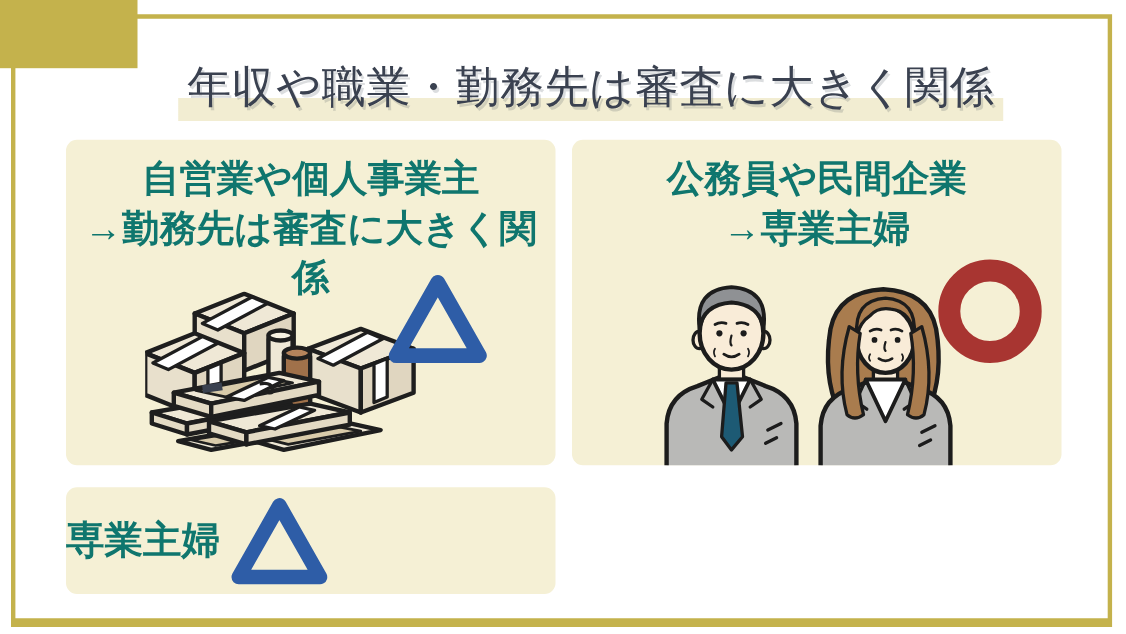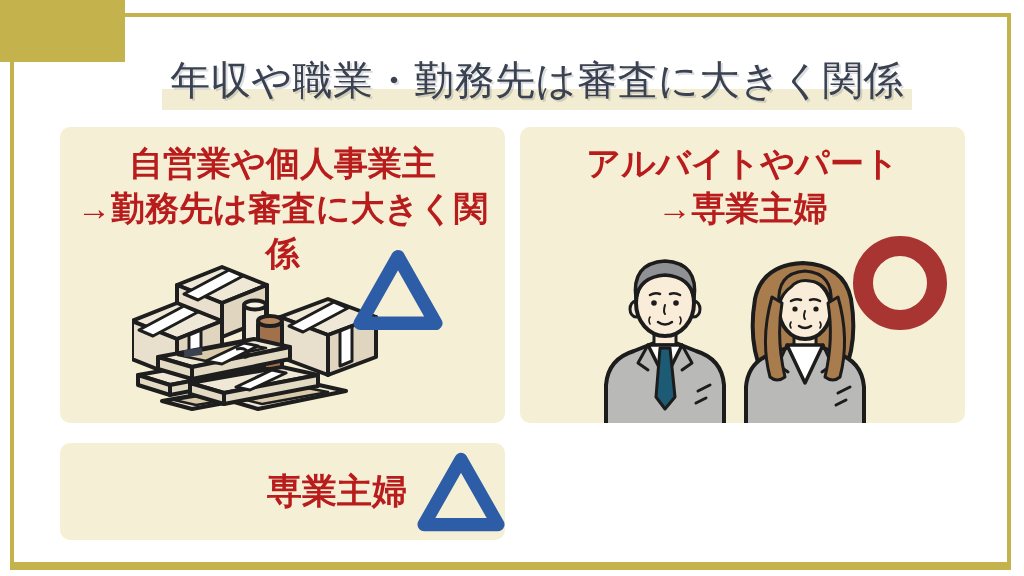--- a/index.html
+++ b/index.html
@@ -31,27 +31,27 @@
     padding:0 8px 2px 8px;
   }
   
   .grid{
     position:absolute;left:60px;top:127px;
     display:grid;grid-template-columns:445px 445px;grid-template-rows:296px 97px;
     column-gap:15px;row-gap:20px;
   }
   .card{
     background:#f5f0d5;border-radius:10px;position:relative;overflow:hidden;
-    color:#b91c1c;
+    color:#0f766e;
   }
   .card-heading{
     padding-top:14px;text-align:center;font-size:34px;font-weight:700;line-height:45px;
   }
   .card-small{
-    display:flex;align-items:center;justify-content:flex-end;gap:10px;
+    display:flex;align-items:center;justify-content:flex-start;gap:10px;
   }
   .card-small .card-label{font-size:35px;font-weight:700;}
   .mark{position:absolute;}
   .mark-tri-1{right:62px;top:116px;width:90px;height:94px;}
   .mark-circle{right:15px;top:106px;width:100px;height:100px;}
   .mark-inline{position:static;width:88px;height:90px;flex:0 0 auto;}
   .illus-money{position:absolute;left:72px;top:138px;width:252px;height:160px;}
   .illus-people{position:absolute;left:78px;top:124px;width:272px;height:175px;}
 </style>
 </head>
@@ -134,21 +134,21 @@
           </g>
         </g>
       </svg>
       <svg class="mark mark-tri-1" viewBox="0 0 100 100">
         <polygon points="50,13 92,87 8,87" fill="none" stroke="#2e5da7" stroke-width="15" stroke-linejoin="round"></polygon>
       </svg>
     </div>
 
     <div class="card">
       <div class="card-heading">
-        <div>アルバイトやパート</div>
+        <div>公務員や民間企業</div>
         <div>→専業主婦</div>
       </div>
       <svg class="illus-people" viewBox="0 0 272 175">
 
         <g stroke="#1c1c1c" stroke-linejoin="round" stroke-linecap="round">
           <path d="M8,175 L8,134 Q10,108 36,100 L56,92 L78,92 L98,100 Q124,108 126,134 L126,175 Z" fill="#b9b9b7" stroke-width="4"></path>
           <rect x="56" y="74" width="22" height="20" fill="#f9ecd8" stroke-width="3"></rect>
           <polygon points="50,94 67,128 84,94" fill="#ffffff" stroke-width="3.5"></polygon>
           <path d="M50,94 L40,112 L50,119" fill="none" stroke-width="3"></path>
           <path d="M84,94 L94,112 L84,119" fill="none" stroke-width="3"></path>

